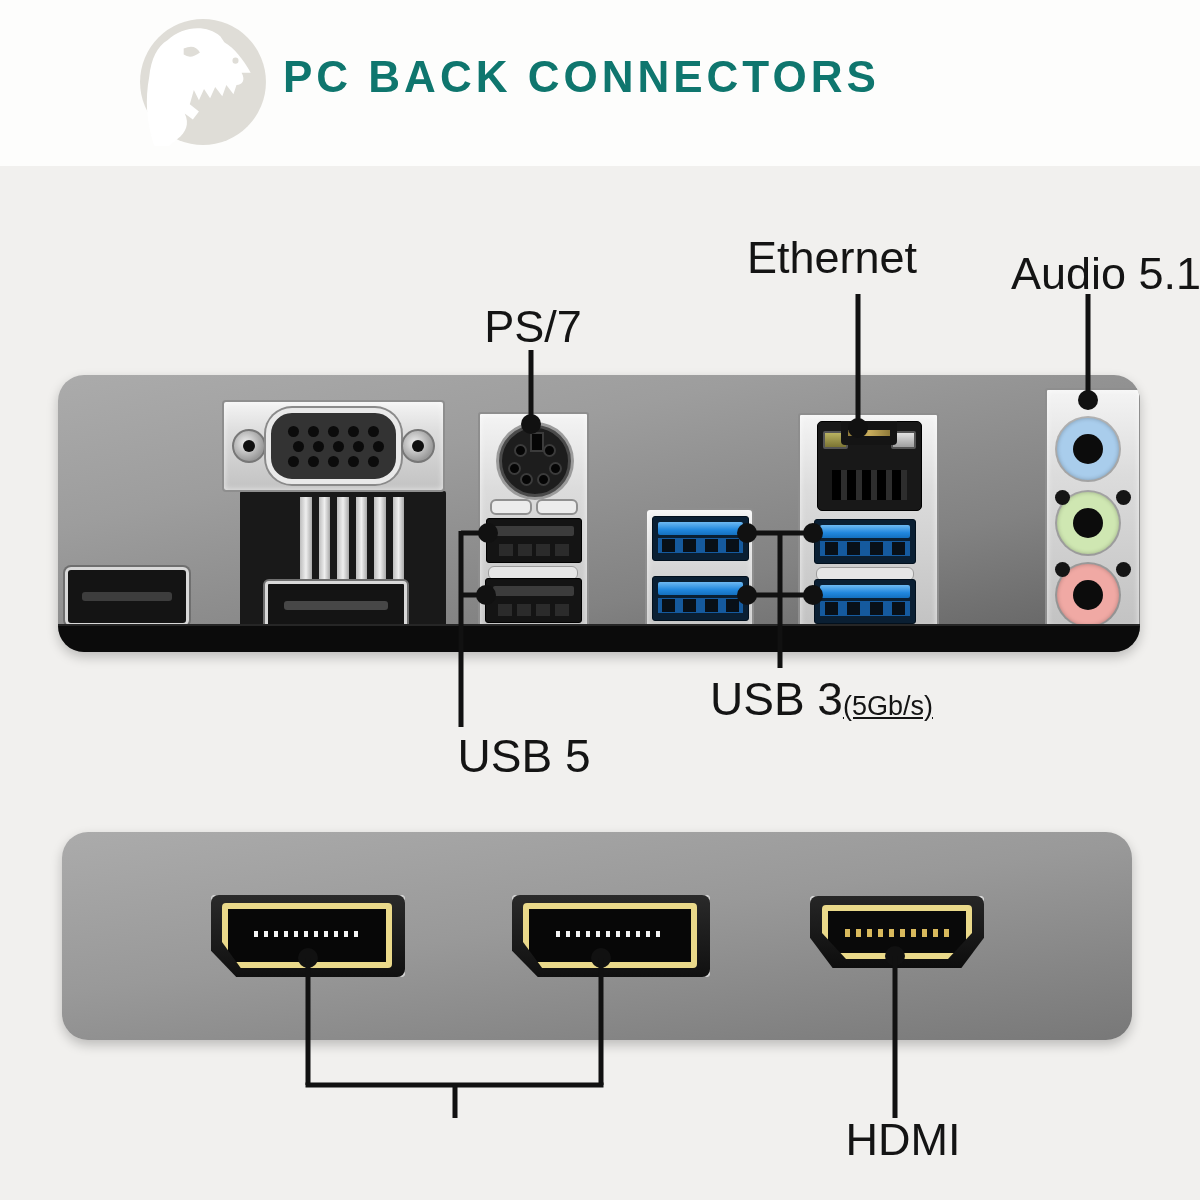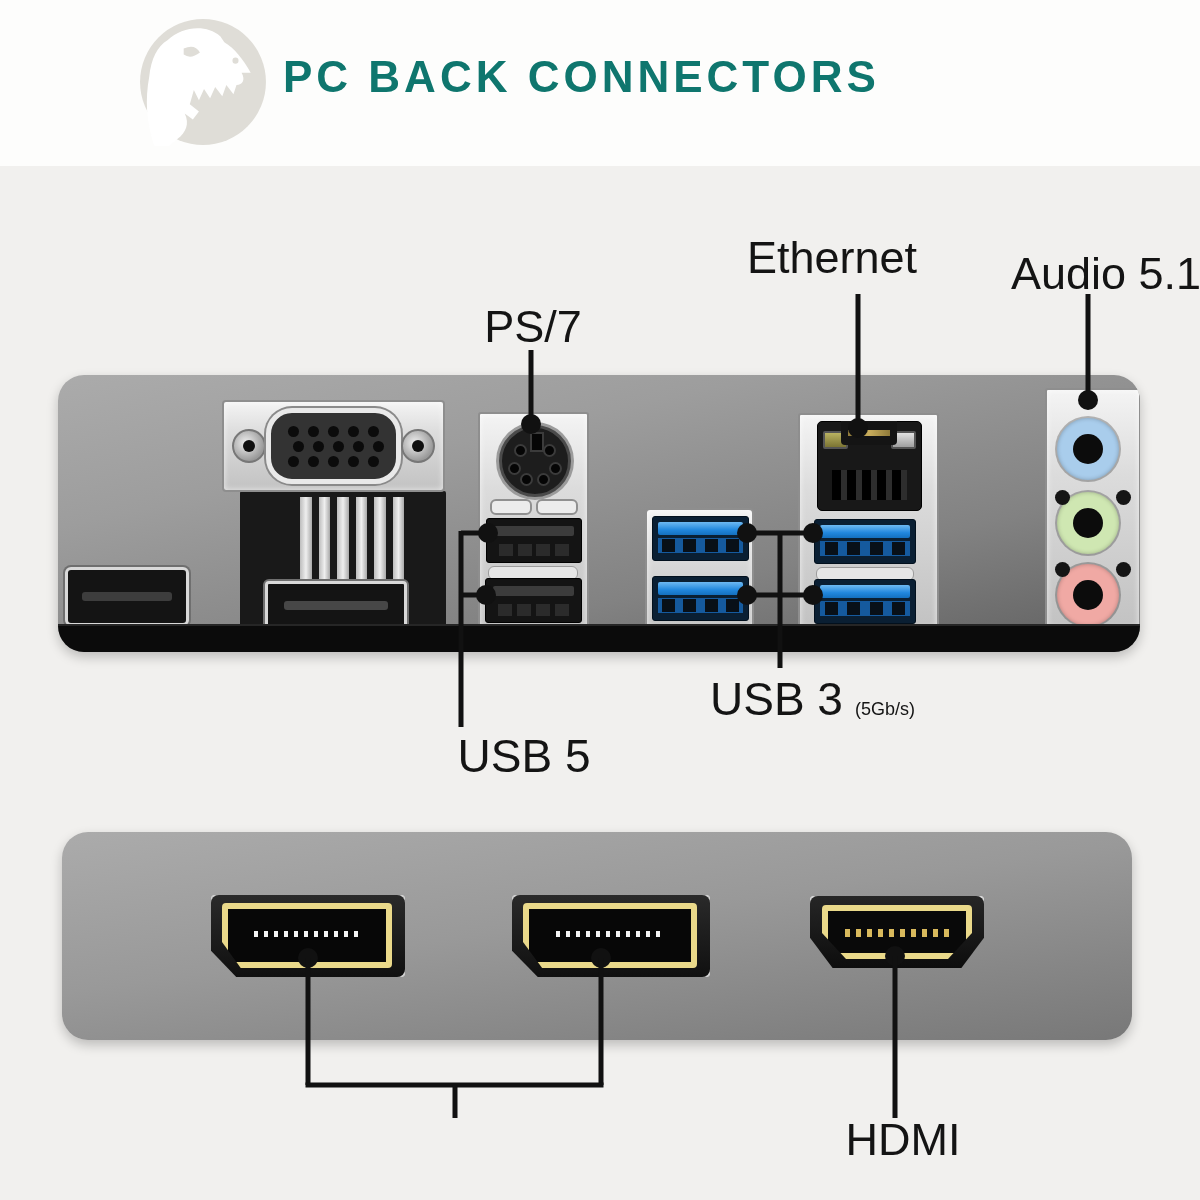--- a/index.html
+++ b/index.html
@@ -25,21 +25,21 @@
   .page-title{
     position:absolute;left:283px;top:52px;
     font-size:44px;font-weight:700;letter-spacing:4px;
     color:#0f766e;white-space:nowrap;
   }
   
   .callout{
     position:absolute;color:#141414;font-size:45px;font-weight:500;
     text-align:center;white-space:nowrap;
   }
-  .callout-small{font-size:18px;font-weight:500;}
+  .callout-small{font-size:27px;font-weight:500;text-decoration:underline;}
   
   .panel{
     position:absolute;border-radius:26px;overflow:hidden;
     box-shadow:0 5px 12px rgba(0,0,0,.22);
   }
   .panel-upper{
     left:58px;top:375px;width:1082px;height:277px;
     background:linear-gradient(168deg,#ababab 0%,#9d9d9d 30%,#828282 68%,#5f5f5f 100%);
   }
   .panel-lower{
@@ -313,21 +313,21 @@
       <div class="screw-dot" style="left:8px;top:100px;"></div>
       <div class="screw-dot" style="right:8px;top:100px;"></div>
       <div class="screw-dot" style="left:8px;top:172px;"></div>
       <div class="screw-dot" style="right:8px;top:172px;"></div>
     </div>
 
     <div class="pcb-strip"></div>
   </div>
 
   <div class="callout" style="left:424px;top:729px;width:200px;font-size:46px;">USB 5</div>
-  <div class="abs" style="left:710px;top:672px;display:flex;align-items:baseline;gap:12px;color:#141414;">
+  <div class="abs" style="left:710px;top:672px;display:flex;align-items:baseline;gap:0;color:#141414;">
     <span class="callout" style="position:static;font-size:46px;">USB 3</span>
     <span class="callout-small">(5Gb/s)</span>
   </div>
 
   <div class="panel panel-lower">
     <div class="abs dp" style="left:149px;top:63px;width:194px;height:82px;">
       <div class="dp-gold"></div>
         <div class="dp-pins"></div>
     </div>
     <div class="abs dp" style="left:450px;top:63px;width:198px;height:82px;">

